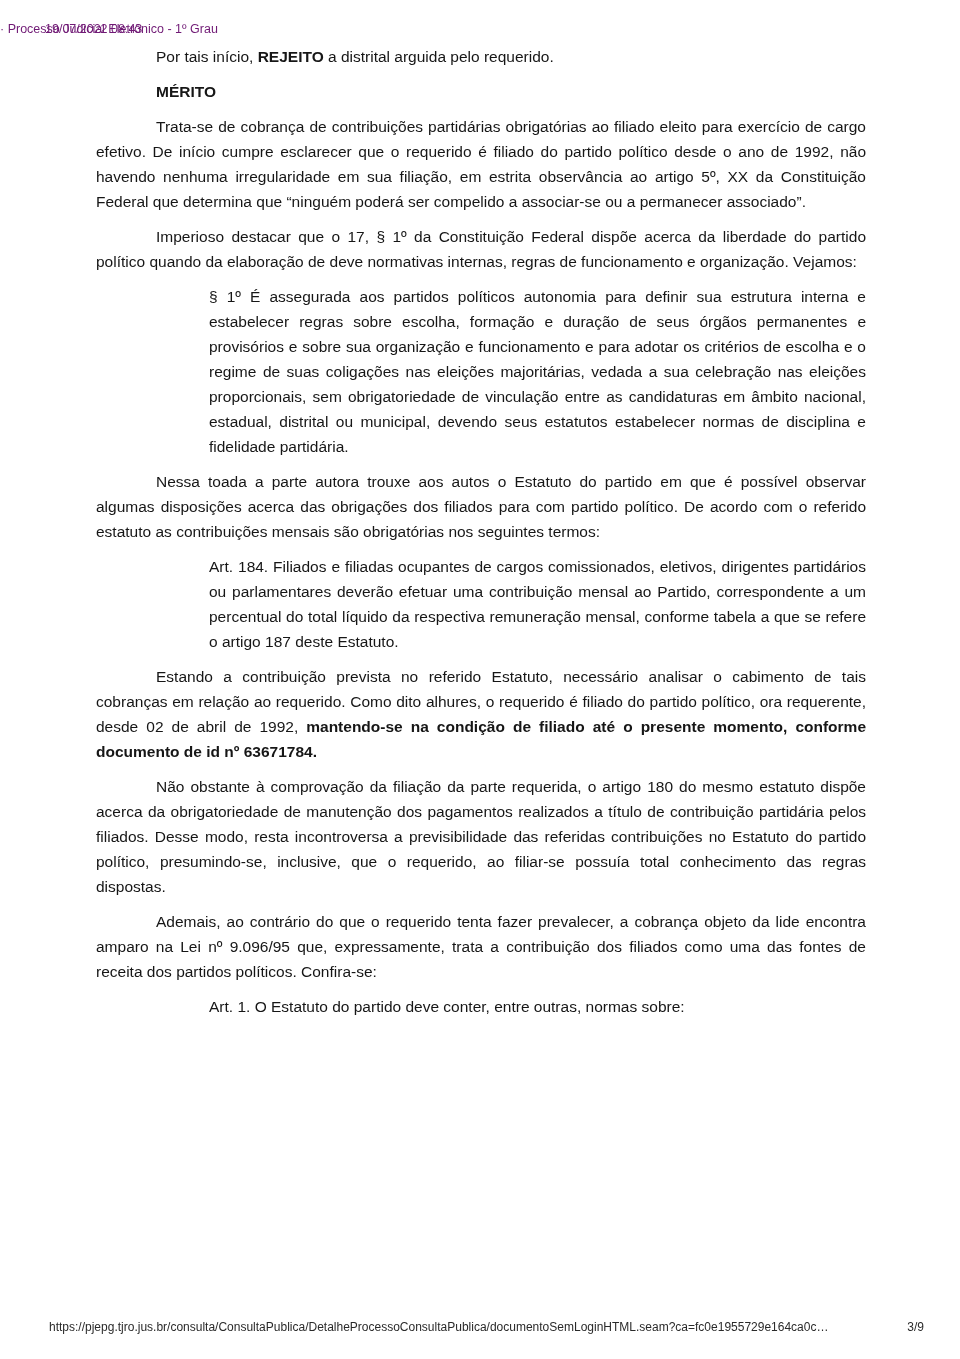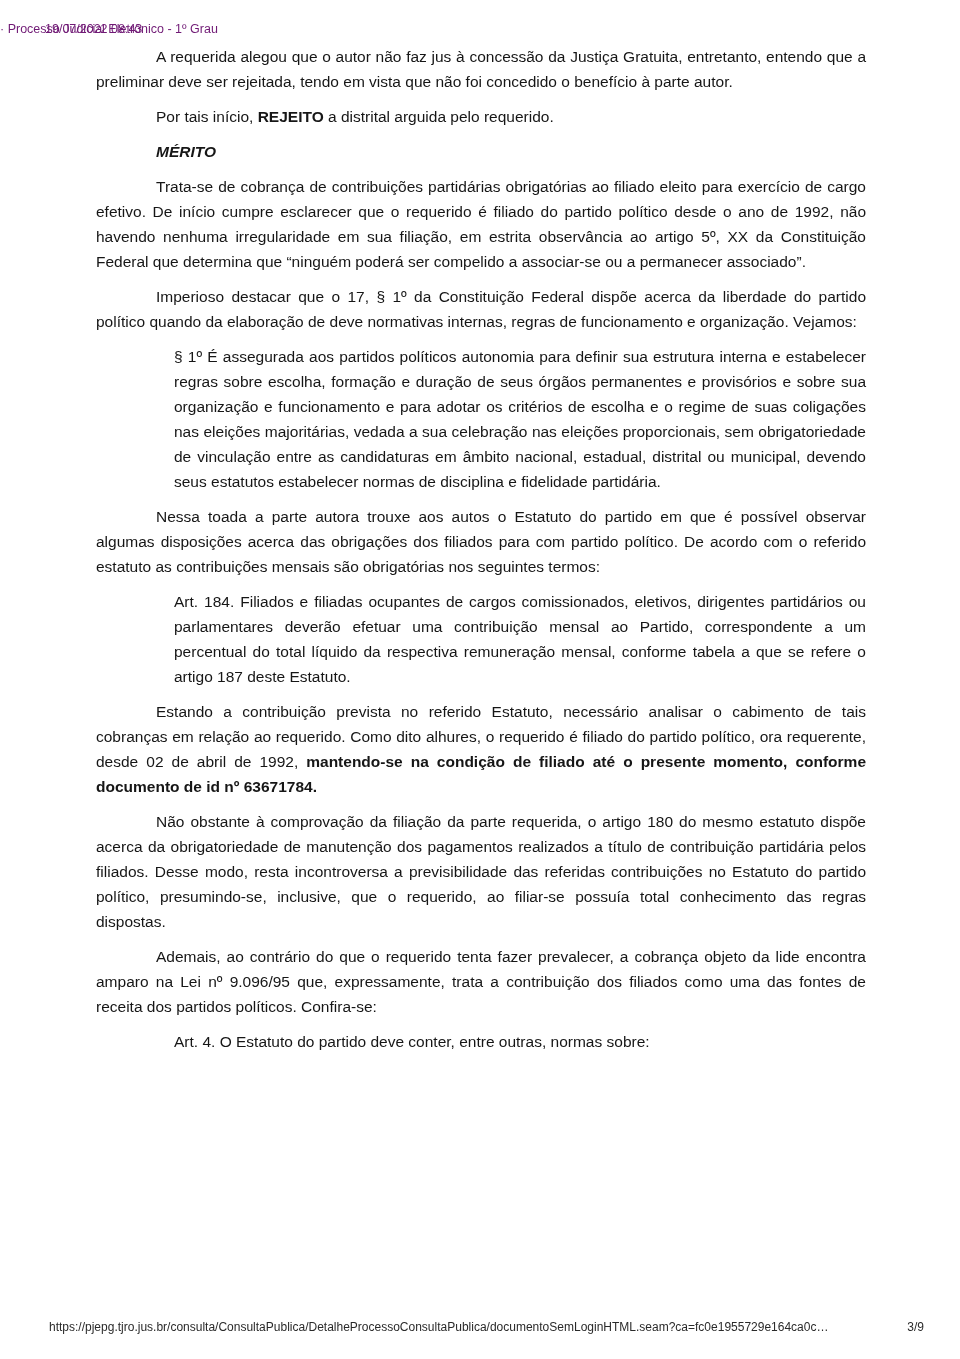--- a/index.html
+++ b/index.html
@@ -28,22 +28,22 @@
     top: 44px;
     left: 96px;
     width: 770px;
     font-size: 15.5px;
     line-height: 25px;
     text-align: justify;
     color: #161616;
   }
   .block { margin: 0 0 10px 0; }
   .block.paragraph, .block.heading { text-indent: 60px; }
-  .block.heading { font-weight: 700; font-style: italic; }
-  .block.quote { margin-left: 78px; }
+  .block.heading { font-weight: 700; }
+  .block.quote { margin-left: 113px; }
   .run-bold { font-weight: 700; }
   
   .doc-footer {
     position: absolute;
     top: 1320px;
     left: 40px;
     right: 36px;
     font-size: 12px;
     color: #2a2a2a;
   }
@@ -54,32 +54,31 @@
 <body>
 
 <div class="page">
 
   <div class="doc-header">
     <span class="hdr-date">19/07/2022 08:43</span>
     <span class="hdr-title">· Processo Judicial Eletrônico - 1º Grau</span>
   </div>
 
   <div class="doc-body">
-      <p class="block paragraph"><span>A requerida alegou que o autor não faz jus à concessão da Justiça Gratuita, entretanto, entendo que a preliminar deve ser rejeitada, tendo em vista que não foi concedido o benefício à parte autor.</span></p>
       <p class="block paragraph"><span>Por tais início, </span><span class="run-bold">REJEITO</span><span> a distrital arguida pelo requerido.</span></p>
       <p class="block heading"><span class="run-bold">MÉRITO</span></p>
       <p class="block paragraph"><span>Trata-se de cobrança de contribuições partidárias obrigatórias ao filiado eleito para exercício de cargo efetivo. De início cumpre esclarecer que o requerido é filiado do partido político desde o ano de 1992, não havendo nenhuma irregularidade em sua filiação, em estrita observância ao artigo 5º, XX da Constituição Federal que determina que “ninguém poderá ser compelido a associar-se ou a permanecer associado”.</span></p>
       <p class="block paragraph"><span>Imperioso destacar que o 17, § 1º da Constituição Federal dispõe acerca da liberdade do partido político quando da elaboração de deve normativas internas, regras de funcionamento e organização. Vejamos:</span></p>
       <p class="block quote"><span>§ 1º É assegurada aos partidos políticos autonomia para definir sua estrutura interna e estabelecer regras sobre escolha, formação e duração de seus órgãos permanentes e provisórios e sobre sua organização e funcionamento e para adotar os critérios de escolha e o regime de suas coligações nas eleições majoritárias, vedada a sua celebração nas eleições proporcionais, sem obrigatoriedade de vinculação entre as candidaturas em âmbito nacional, estadual, distrital ou municipal, devendo seus estatutos estabelecer normas de disciplina e fidelidade partidária.</span></p>
       <p class="block paragraph"><span>Nessa toada a parte autora trouxe aos autos o Estatuto do partido em que é possível observar algumas disposições acerca das obrigações dos filiados para com partido político. De acordo com o referido estatuto as contribuições mensais são obrigatórias nos seguintes termos:</span></p>
       <p class="block quote"><span>Art. 184. Filiados e filiadas ocupantes de cargos comissionados, eletivos, dirigentes partidários ou parlamentares deverão efetuar uma contribuição mensal ao Partido, correspondente a um percentual do total líquido da respectiva remuneração mensal, conforme tabela a que se refere o artigo 187 deste Estatuto.</span></p>
       <p class="block paragraph"><span>Estando a contribuição prevista no referido Estatuto, necessário analisar o cabimento de tais cobranças em relação ao requerido. Como dito alhures, o requerido é filiado do partido político, ora requerente, desde 02 de abril de 1992, </span><span class="run-bold">mantendo-se na condição de filiado até o presente momento, conforme documento de id nº 63671784.</span></p>
       <p class="block paragraph"><span>Não obstante à comprovação da filiação da parte requerida, o artigo 180 do mesmo estatuto dispõe acerca da obrigatoriedade de manutenção dos pagamentos realizados a título de contribuição partidária pelos filiados. Desse modo, resta incontroversa a previsibilidade das referidas contribuições no Estatuto do partido político, presumindo-se, inclusive, que o requerido, ao filiar-se possuía total conhecimento das regras dispostas.</span></p>
       <p class="block paragraph"><span>Ademais, ao contrário do que o requerido tenta fazer prevalecer, a cobrança objeto da lide encontra amparo na Lei nº 9.096/95 que, expressamente, trata a contribuição dos filiados como uma das fontes de receita dos partidos políticos. Confira-se:</span></p>
-      <p class="block quote"><span>Art. 4. O Estatuto do partido deve conter, entre outras, normas sobre:</span></p>
+      <p class="block quote"><span>Art. 1. O Estatuto do partido deve conter, entre outras, normas sobre:</span></p>
     </div>
 
   <div class="doc-footer">
     <span class="ftr-url">https://pjepg.tjro.jus.br/consulta/ConsultaPublica/DetalheProcessoConsultaPublica/documentoSemLoginHTML.seam?ca=fc0e1955729e164ca0c…</span>
     <span class="ftr-page">3/9</span>
   </div>
 
 </div>
 
 </body></html>

